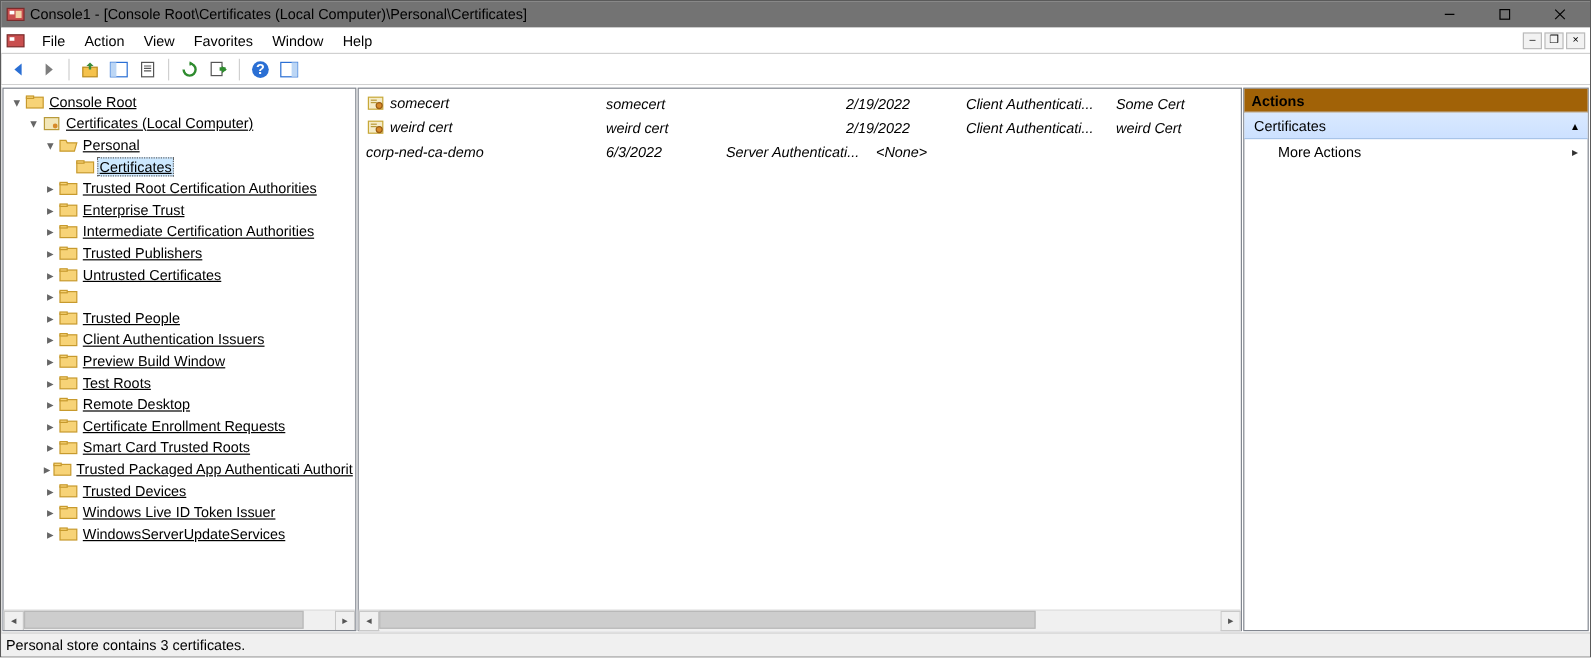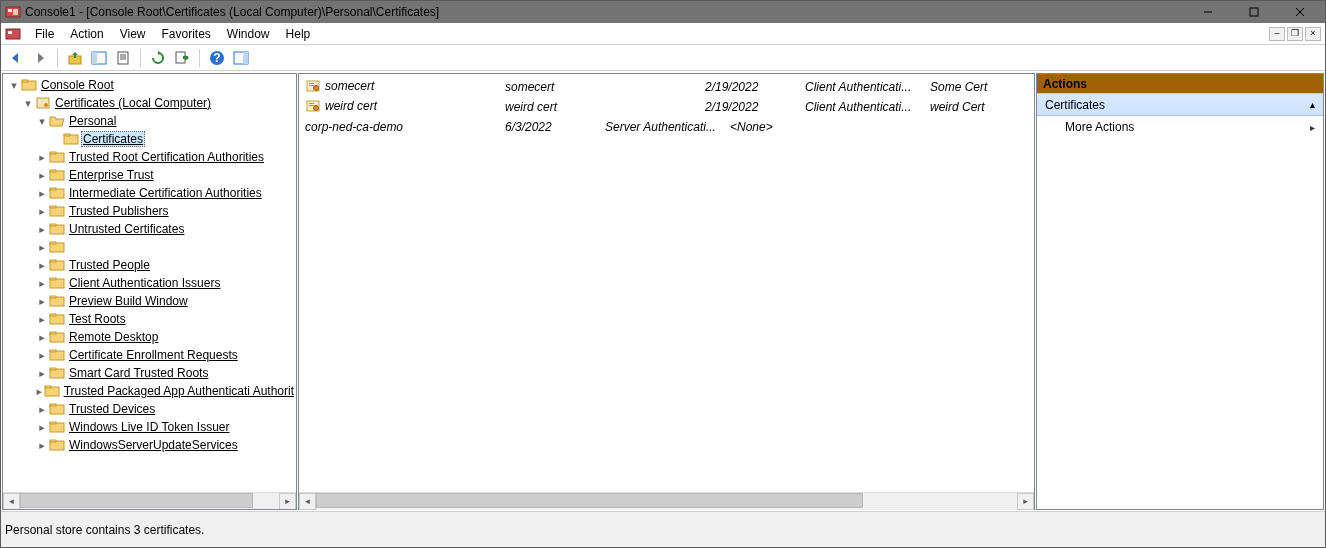--- a/index.html
+++ b/index.html
@@ -69,21 +69,21 @@
 .actions-item { height: 22px; display:flex; align-items:center; justify-content:space-between; padding: 0 8px 0 28px; }
 .actions-item .arrow { font-size:10px; color:#333; }
 
 
 .hscroll { height: 17px; background: #f0f0f0; border-top: 1px solid #ddd; display:flex; align-items:center; }
 .hscroll .sbtn { width:17px; height:17px; background:#f0f0f0; border:1px solid #c8c8c8; display:flex; align-items:center; justify-content:center; font-size:9px; color:#555; }
 .hscroll .track { flex:1 1 auto; height:17px; background:#f0f0f0; position:relative; }
 .hscroll .thumb { position:absolute; top:0; height:15px; background:#cdcdcd; border:1px solid #b8b8b8; }
 
 
-.status-bar { height: 36px; border-top: 1px solid #d0d0d0; display:flex; align-items:center; padding: 0 4px; background:#f0f0f0; }
+.status-bar { height: 20px; border-top: 1px solid #d0d0d0; display:flex; align-items:center; padding: 0 4px; background:#f0f0f0; }
 
 
 svg { display:block; }
 </style>
 </head>
 <body>
 
 <div class="window">
 
   <div class="title-bar">

